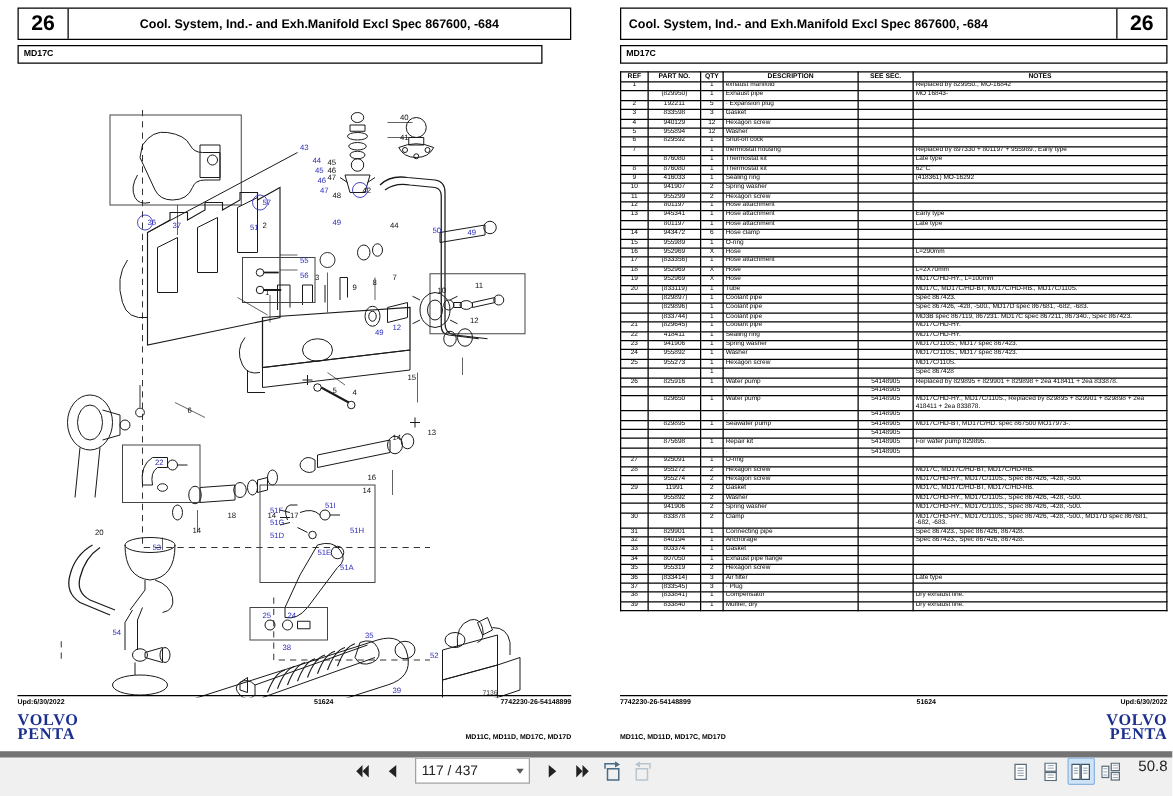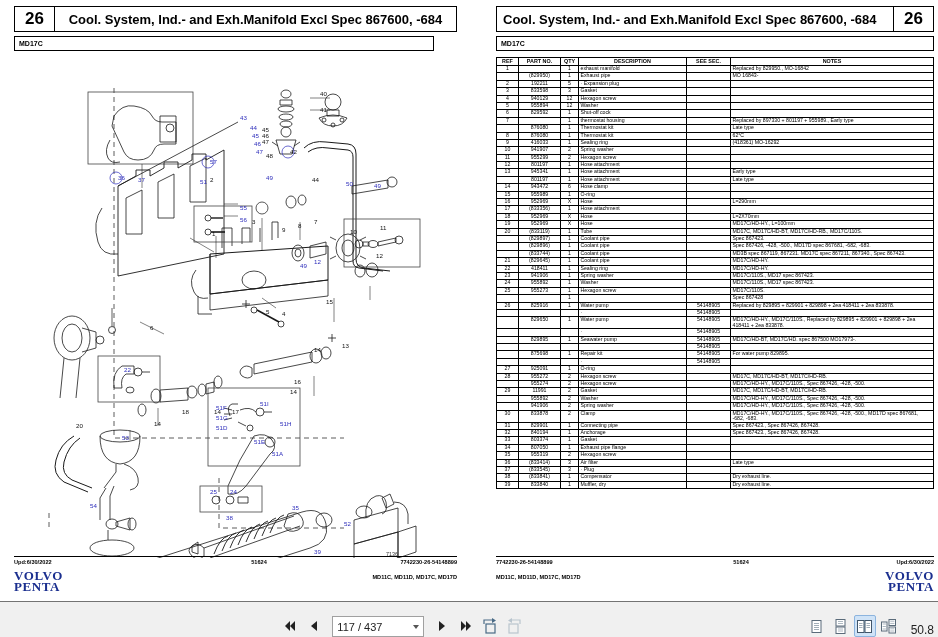--- a/index.html
+++ b/index.html
@@ -28,21 +28,21 @@
   .hdr {
     position: absolute; display: flex; border: 1.6px solid #000; height: 26px;
   }
   .hdr .num {
     width: 40px; display: flex; align-items: center; justify-content: center;
     font-size: 17px; font-weight: bold; border-right: 1.6px solid #000;
     letter-spacing: 0px;
   }
   .hdr .ttl {
     flex: 1; display: flex; align-items: center;
-    font-size: 13px; font-weight: bold; padding: 0 6px;
+    font-size: 10px; font-weight: bold; padding: 0 6px;
   }
   .hdr.right .ttl { justify-content: flex-start; }
   .hdr.left  .ttl { justify-content: center; }
 
   .modelbar {
     position: absolute; border: 1.1px solid #000; height: 15px;
     display: flex; align-items: center; padding-left: 4px;
     font-size: 7px; font-weight: bold;
   }
 
@@ -66,35 +66,35 @@
   td.c-desc { text-align: left;   width: 108px; }
   td.c-sec  { text-align: center; width: 44px; }
   td.c-note { text-align: left; }
 
   
   .foot {
     position: absolute; width: 100%; font-size: 5.6px; font-weight: bold;
   }
   .foot .rule { border-top: 0.8px solid #000; width: 100%; height: 0; }
   .foot .row1 { display: flex; margin-top: 2px; }
-  .foot .row2 { display: flex; align-items: flex-start; margin-top: 5px; }
+  .foot .row2 { display: flex; align-items: flex-end; margin-top: 5px; }
   .volvo {
     color: #1b2f8f; font-family: "Liberation Serif", serif; font-weight: bold;
     font-size: 13px; line-height: 0.88; letter-spacing: 0.6px;
   }
 
   
   .drawing { position: absolute; }
   .drawing svg { display: block; }
 
   
   #toolbar {
     position: absolute; left: 0; top: 601px; width: 938px; height: 36px;
-    background: #f0f0f0; border-top: 1px solid #737373;
-    display: flex; align-items: flex-end;
+    background: #f0f0f0; border-top: 5px solid #737373;
+    display: flex; align-items: flex-start;
   }
   #toolbar .spacer { flex: 1; }
   .tbtn {
     width: 22px; height: 22px; display: flex; align-items: center;
     justify-content: center; margin: 0 1px; background: transparent;
     border: 1px solid transparent; border-radius: 2px; cursor: pointer;
   }
   .tbtn.on { background: #cfe3f7; border-color: #8cb4de; }
   .pagebox {
     display: flex; align-items: center; height: 21px; width: 92px;

